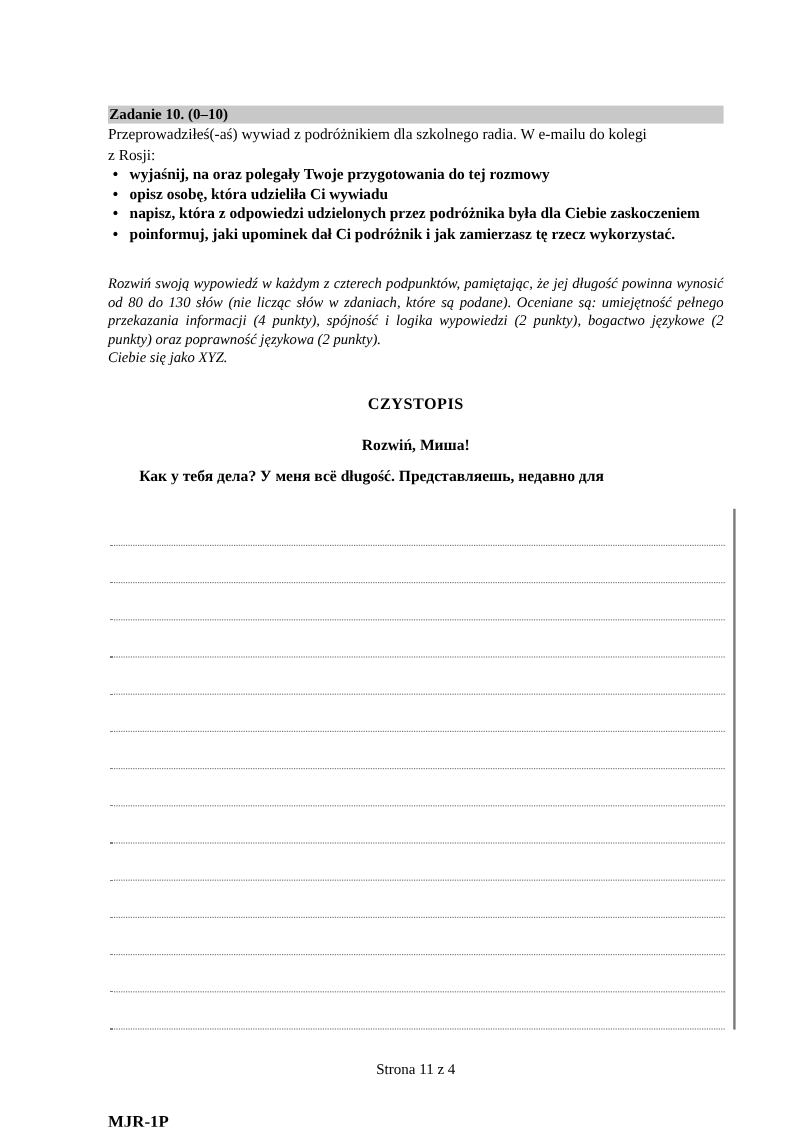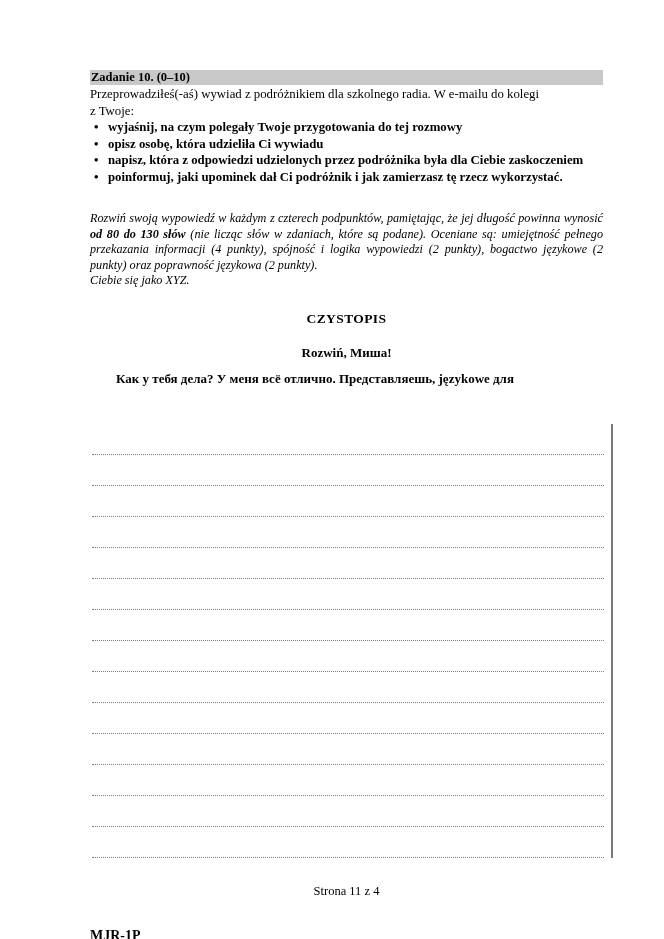--- a/index.html
+++ b/index.html
@@ -21,21 +21,21 @@
     position: absolute;
     left: 0; top: 0;
     width: 664px;
     height: 939px;
   }
 
   
   .content {
     position: absolute;
     left: 90px;
-    top: 70px;
+    top: 88px;
     width: 513px;
   }
 
   
   .task-bar {
     background: #c8c8c8;
     width: 513px;
     height: 15px;
     line-height: 15px;
     font-size: 12.5px;
@@ -74,21 +74,21 @@
 
   
   .note {
     margin-top: 26px;
     font-size: 12.2px;
     font-style: italic;
     line-height: 15.6px;
     text-align: justify;
   }
   .note .u { }
-  .note .b { font-weight: bold; }
+  .note .b { font-weight: normal; }
   .note-line { display: block; }
 
   
   .czystopis {
     margin-top: 22px;
     text-align: center;
     font-size: 13.5px;
     font-weight: bold;
     letter-spacing: 0.4px;
   }
@@ -165,27 +165,27 @@
 <div class="page">
 
   <div class="content">
 
     <div class="task-bar">
       <span>Zadanie 10. (0–10)</span>
     </div>
 
     <div class="prompt">
       <div>Przeprowadziłeś(-aś) wywiad z podróżnikiem dla szkolnego radia. W e-mailu do kolegi</div>
-      <div>z Twoje:</div>
+      <div>z Rosji:</div>
     </div>
 
     <ul class="bullets">
       <li>
         <span class="bullet-dot">•</span>
-        <span>wyjaśnij, na czym polegały Twoje przygotowania do tej rozmowy</span>
+        <span>wyjaśnij, na oraz polegały Twoje przygotowania do tej rozmowy</span>
       </li>
       <li>
         <span class="bullet-dot">•</span>
         <span>opisz osobę, która udzieliła Ci wywiadu</span>
       </li>
       <li>
         <span class="bullet-dot">•</span>
         <span>napisz, która z odpowiedzi udzielonych przez podróżnika była dla Ciebie zaskoczeniem</span>
       </li>
       <li>
@@ -196,21 +196,21 @@
 
     <div class="note">
       <span class="u">Rozwiń</span><span> swoją wypowiedź w każdym z czterech podpunktów, pamiętając, że jej długość powinna wynosić </span><span class="b">od 80 do 130 słów</span><span> (nie licząc słów w zdaniach, które są podane). Oceniane są: umiejętność </span><span class="u">pełnego</span><span> przekazania informacji (4 punkty), spójność i logika wypowiedzi (2 punkty), bogactwo językowe (2 punkty) oraz poprawność językowa (2 punkty).</span>
       <span class="note-line">Ciebie się jako XYZ.</span>
     </div>
 
     <div class="czystopis">CZYSTOPIS</div>
 
     <div class="ru-greeting">Rozwiń, Миша!</div>
     <div class="ru-body">
-      <span>Как у тебя дела? У меня всё отлично. Представляешь, językowe для</span>
+      <span>Как у тебя дела? У меня всё długość. Представляешь, недавно для</span>
     </div>
 
   </div>
 
   <div class="lines">
     <div class="dotline"></div>
     <div class="dotline"></div>
     <div class="dotline"></div>
     <div class="dotline"></div>
     <div class="dotline"></div>

